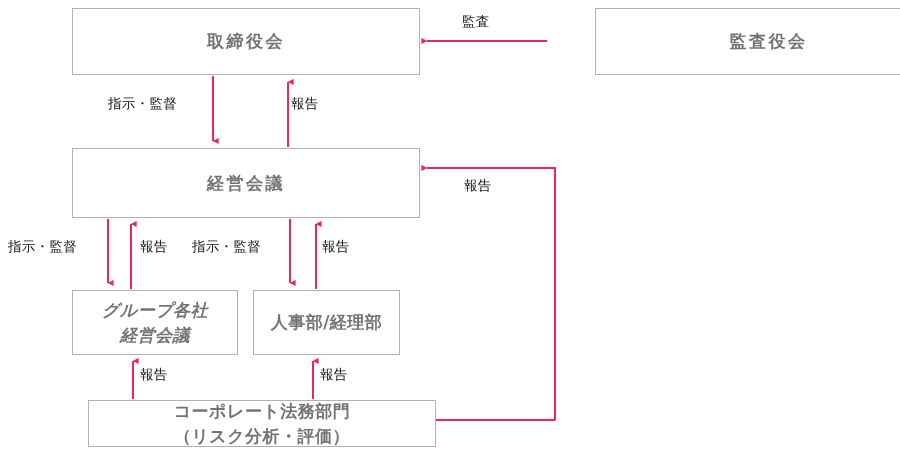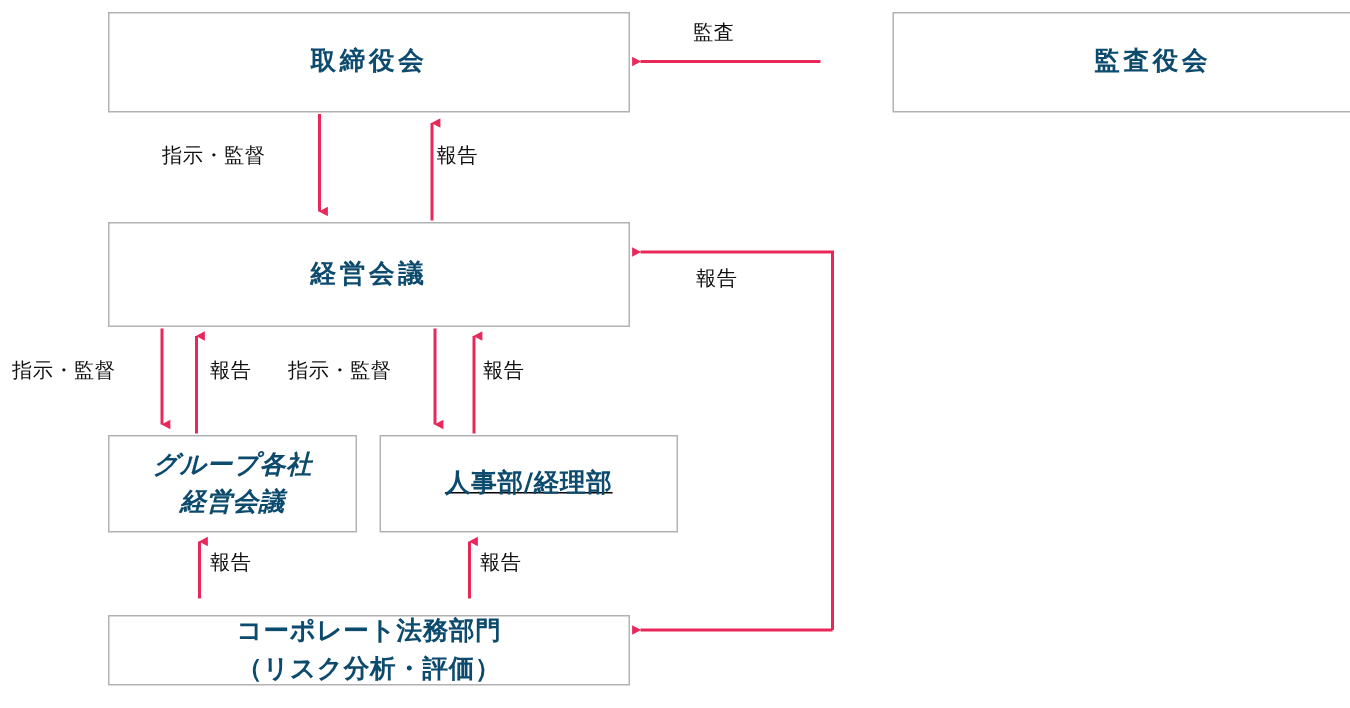--- a/index.html
+++ b/index.html
@@ -31,21 +31,21 @@
     background: #ffffff;
     display: flex;
     align-items: center;
     justify-content: center;
     text-align: center;
     z-index: 2;
   }
   .node-label {
     font-size: 17px;
     font-weight: bold;
-    color: #0c4a6e;
+    color: #737373;
     line-height: 1.45;
     letter-spacing: 0.5px;
     white-space: pre-line;
   }
   .node-label.wide-track {
     letter-spacing: 2.5px;
   }
   .edge-label {
     position: absolute;
     font-size: 13.5px;
@@ -126,25 +126,25 @@
 
   <div class="node-box" style="left:72px; top:148px; width:348px; height:70px;">
     <span class="node-label wide-track">経営会議</span>
   </div>
 
   <div class="node-box" style="left:72px; top:290px; width:166px; height:65px;font-style:italic;">
     <span class="node-label">グループ各社
 経営会議</span>
   </div>
 
-  <div class="node-box" style="left:253px; top:290px; width:199px; height:65px;text-decoration:underline;">
+  <div class="node-box" style="left:253px; top:290px; width:147px; height:65px;">
     <span class="node-label">人事部/経理部</span>
   </div>
 
-  <div class="node-box" style="left:72px; top:400px; width:348px; height:47px;margin-top:10px;">
+  <div class="node-box" style="left:88px; top:400px; width:348px; height:47px;">
     <span class="node-label">コーポレート法務部門
 （リスク分析・評価）</span>
   </div>
 
   <div class="edge-label" style="left:462px; top:13px;">監査</div>
 
   <div class="edge-label" style="left:108px; top:95px;">指示・監督</div>
 
   <div class="edge-label" style="left:291px; top:95px;">報告</div>
 

